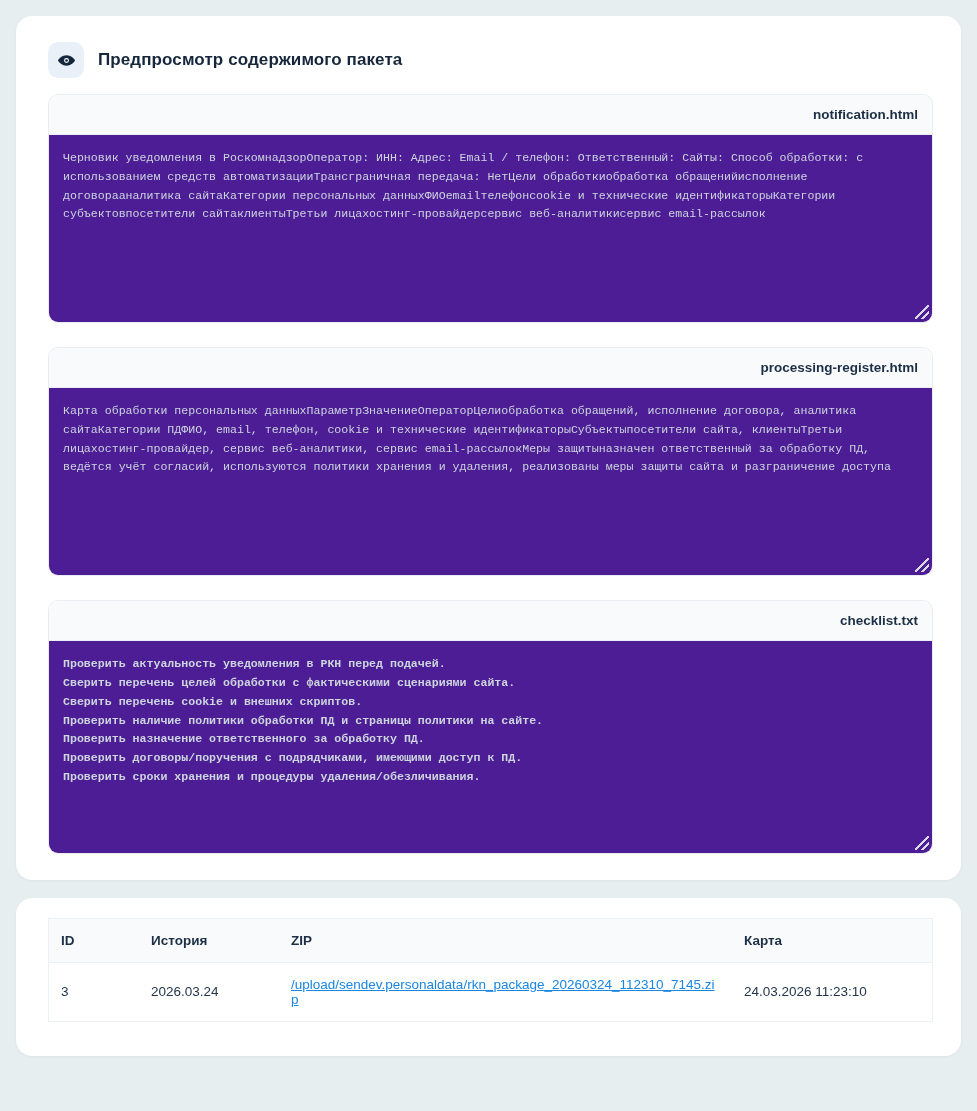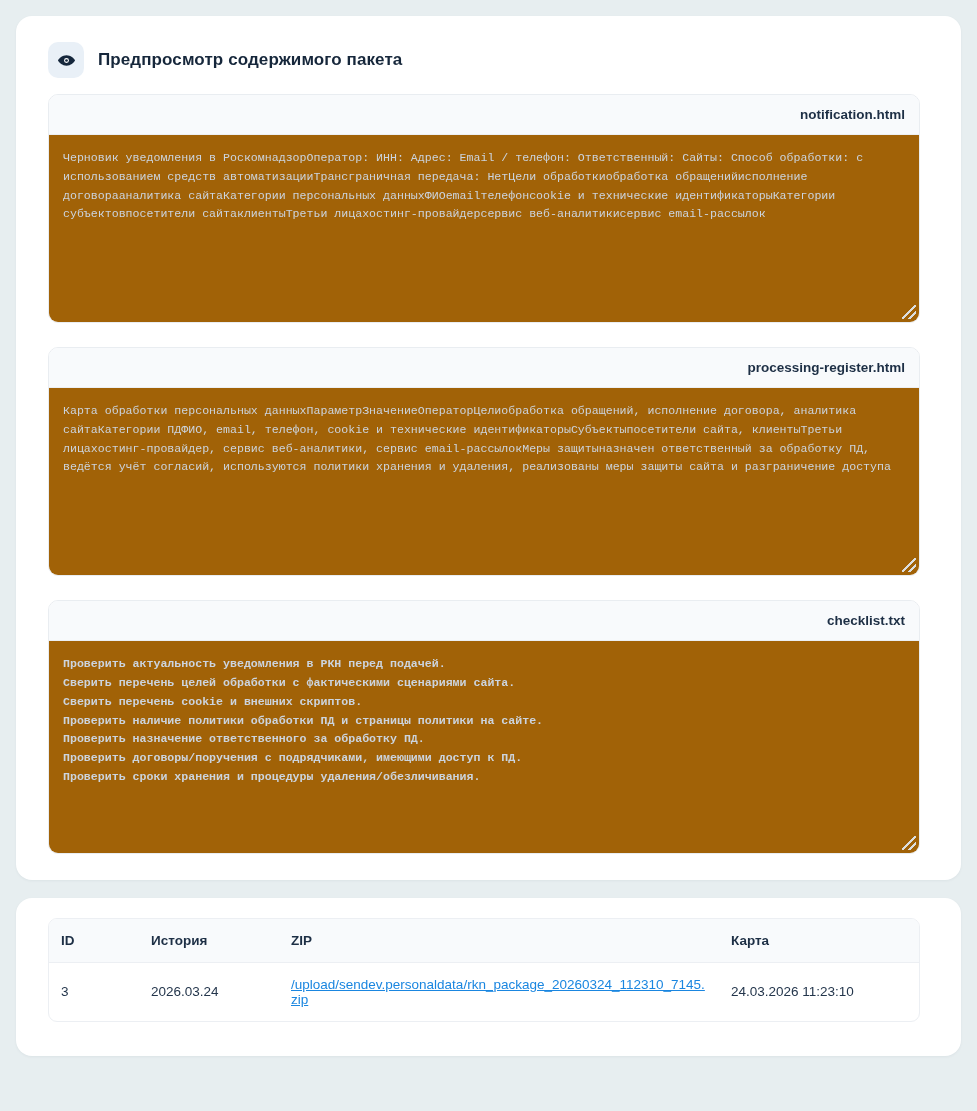--- a/index.html
+++ b/index.html
@@ -15,21 +15,21 @@
     width: 977px;
     min-height: 1111px;
     padding: 16px 16px 0 16px;
   }
 
   
   .card {
     background: #ffffff;
     border-radius: 16px;
     box-shadow: 0 1px 3px rgba(16, 40, 60, 0.05);
-    padding: 20px 29px 22px 20px;
+    padding: 20px 16px 22px 20px;
     margin-bottom: 18px;
   }
   .card.history { padding-bottom: 34px; }
 
   
   .card-head {
     display: flex;
     align-items: center;
     gap: 14px;
     padding: 6px 0 16px 12px;
@@ -65,21 +65,21 @@
     background: #f8fafc;
     border-bottom: 1px solid #eceff3;
     padding: 12px 14px;
     font-size: 13.5px;
     font-weight: 600;
     color: #1d2f45;
     text-align: right;
   }
   .file-body {
     position: relative;
-    background: #a16207;
+    background: #4c1d95;
     padding: 14px 14px 0 14px;
   }
   .file-text {
     font-family: "Liberation Mono", "DejaVu Sans Mono", monospace;
     font-size: 11.6px;
     line-height: 1.62;
     color: #ccd4de;
     white-space: pre-wrap;
     word-break: break-word;
     margin: 0;
@@ -104,21 +104,21 @@
     opacity: .95;
   }
   .spacer-h1 { height: 98px; }
   .spacer-h2 { height: 98px; }
   .spacer-h3 { height: 66px; }
 
   
   .table-wrap {
     margin: 0 12px;
     border: 1px solid #eceff3;
-    border-radius: 9px;
+    border-radius: 0;
     overflow: hidden;
   }
   table.history-table {
     width: 100%;
     border-collapse: collapse;
     font-size: 13.5px;
   }
   table.history-table thead th {
     background: #f8fafc;
     text-align: left;

